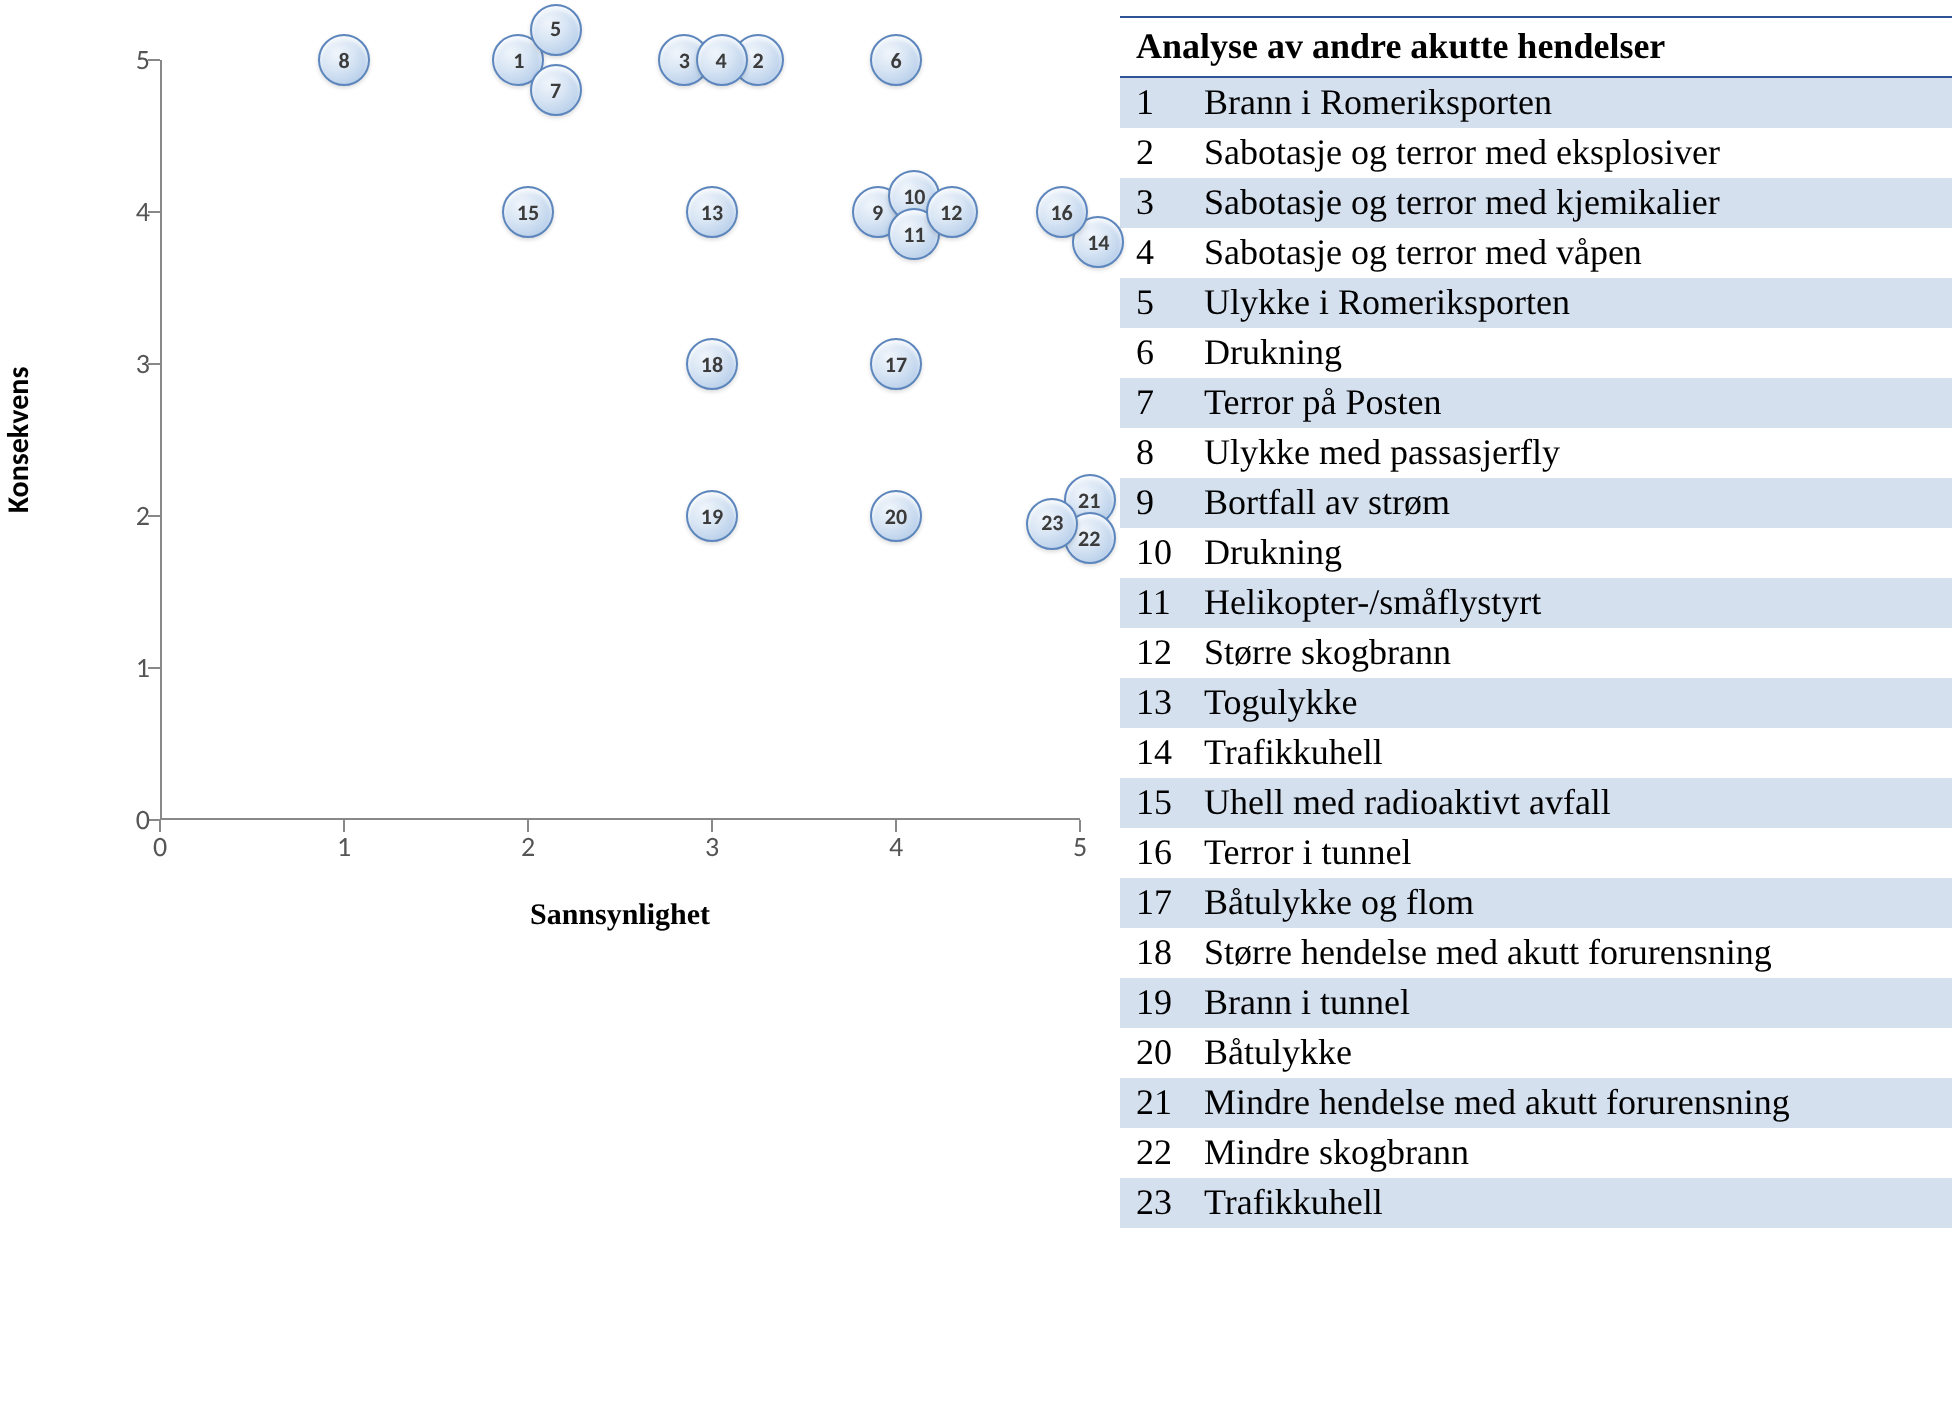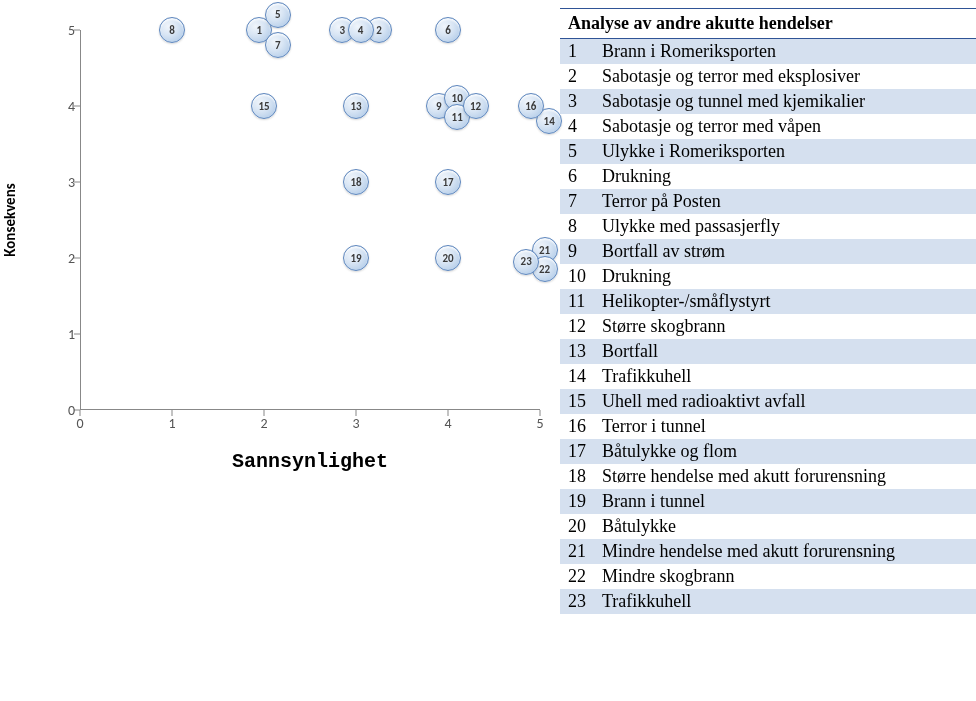--- a/index.html
+++ b/index.html
@@ -41,22 +41,22 @@
     font-size: 15px;
     font-family: "Calibri", Arial, sans-serif;
     color: #000;
   }
   .x-axis-label {
     position: absolute;
     left: 310px;
     top: 440px;
     transform: translateX(-50%);
     font-weight: bold;
-    font-size: 20px;
-    font-family: Liberation Mono, monospace;
+    font-size: 15px;
+    font-family: Liberation Serif, serif;
     color: #000;
   }
   .x-tick, .y-tick {
     position: absolute;
     font-size: 14px;
     font-family: "Calibri", Arial, sans-serif;
     color: #555;
   }
   .y-tick { left: 55px; width: 20px; text-align: right; transform: translateY(-50%); }
   .x-tick { top: 405px; transform: translateX(-50%); }
@@ -185,21 +185,21 @@
           <tr class="odd">
             <td class="num">1</td>
             <td>Brann i Romeriksporten</td>
           </tr>
           <tr>
             <td class="num">2</td>
             <td>Sabotasje og terror med eksplosiver</td>
           </tr>
           <tr class="odd">
             <td class="num">3</td>
-            <td>Sabotasje og tunnel med kjemikalier</td>
+            <td>Sabotasje og terror med kjemikalier</td>
           </tr>
           <tr>
             <td class="num">4</td>
             <td>Sabotasje og terror med våpen</td>
           </tr>
           <tr class="odd">
             <td class="num">5</td>
             <td>Ulykke i Romeriksporten</td>
           </tr>
           <tr>
@@ -225,21 +225,21 @@
           <tr class="odd">
             <td class="num">11</td>
             <td>Helikopter-/småflystyrt</td>
           </tr>
           <tr>
             <td class="num">12</td>
             <td>Større skogbrann</td>
           </tr>
           <tr class="odd">
             <td class="num">13</td>
-            <td>Bortfall</td>
+            <td>Togulykke</td>
           </tr>
           <tr>
             <td class="num">14</td>
             <td>Trafikkuhell</td>
           </tr>
           <tr class="odd">
             <td class="num">15</td>
             <td>Uhell med radioaktivt avfall</td>
           </tr>
           <tr>

